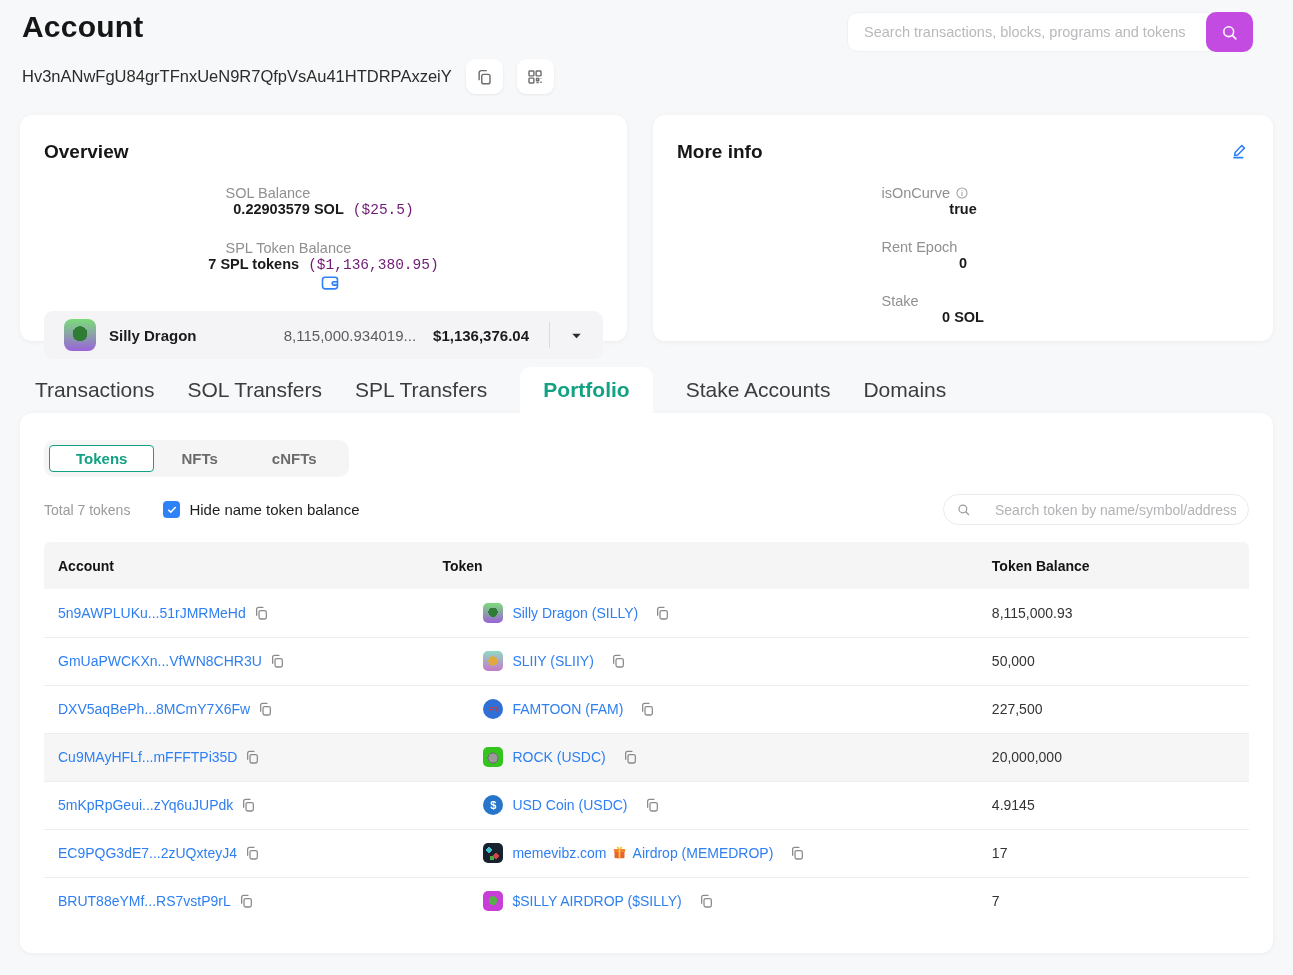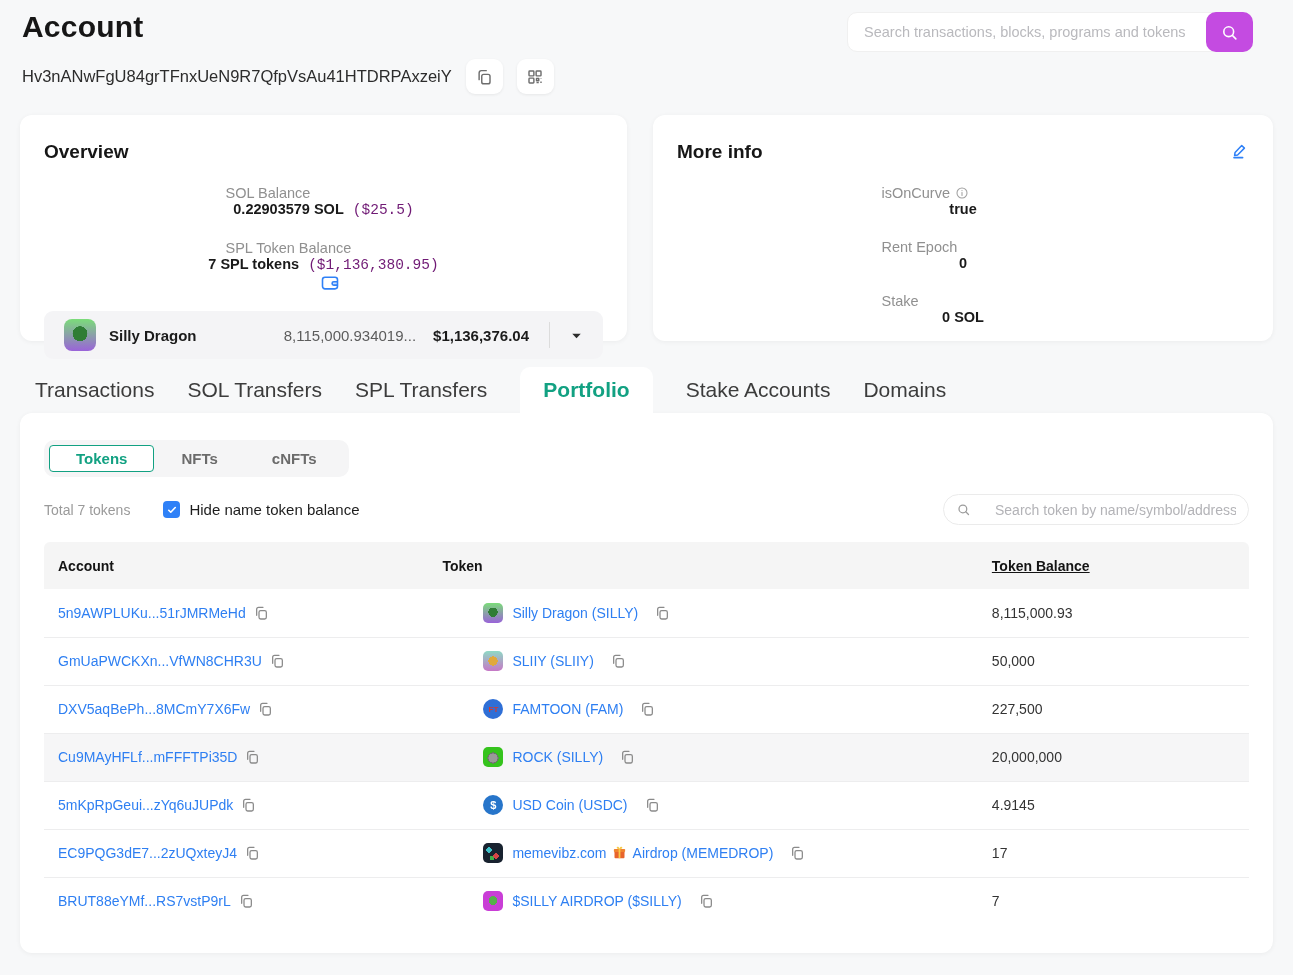--- a/index.html
+++ b/index.html
@@ -124,21 +124,21 @@
   .token-search input::placeholder { color:#b3b3b7; }
 
   
   table { width:100%; border-collapse:collapse; margin-top:17px; font-size:14px; }
   thead th {
     background:#f5f5f5; text-align:left; font-weight:700; color:#141414;
     height:47px; padding:0 14px;
   }
   th.col-account { width:31.9%; border-radius:6px 0 0 0; }
   th.col-token { width:45.6%; }
-  th.col-balance { border-radius:0 6px 0 0;text-decoration:underline; }
+  th.col-balance { border-radius:0 6px 0 0; }
   tbody td { height:48px; padding:0 14px; border-top:1px solid #ededee; color:#333; }
   tbody tr.highlight td { background:#f6f6f7; }
   tbody tr:first-child td { border-top:none; }
   a.cell-link { color:#2e7ff2; text-decoration:none; cursor:pointer; }
   .token-cell { display:flex; align-items:center; gap:9px;margin-left:41px; }
   .gift-ico { display:inline-flex; vertical-align:-2px; margin:0 2px; }
 </style>
 </head>
 <body>
 
@@ -394,21 +394,21 @@
         <td>
           <a class="cell-link">Cu9MAyHFLf...mFFFTPi35D</a><button class="copy-btn">
               <svg width="16" height="16">
                 <use href="#i-copy"></use>
               </svg>
             </button>
         </td>
         <td>
           <span class="token-cell">
             <span class="ticon ticon-rock"></span>
-            <a class="cell-link">ROCK (SILLY)</a>
+            <a class="cell-link">ROCK (USDC)</a>
             <button class="copy-btn">
                 <svg width="16" height="16">
                   <use href="#i-copy"></use>
                 </svg>
               </button>
           </span>
         </td>
         <td>20,000,000</td>
       </tr>
 

